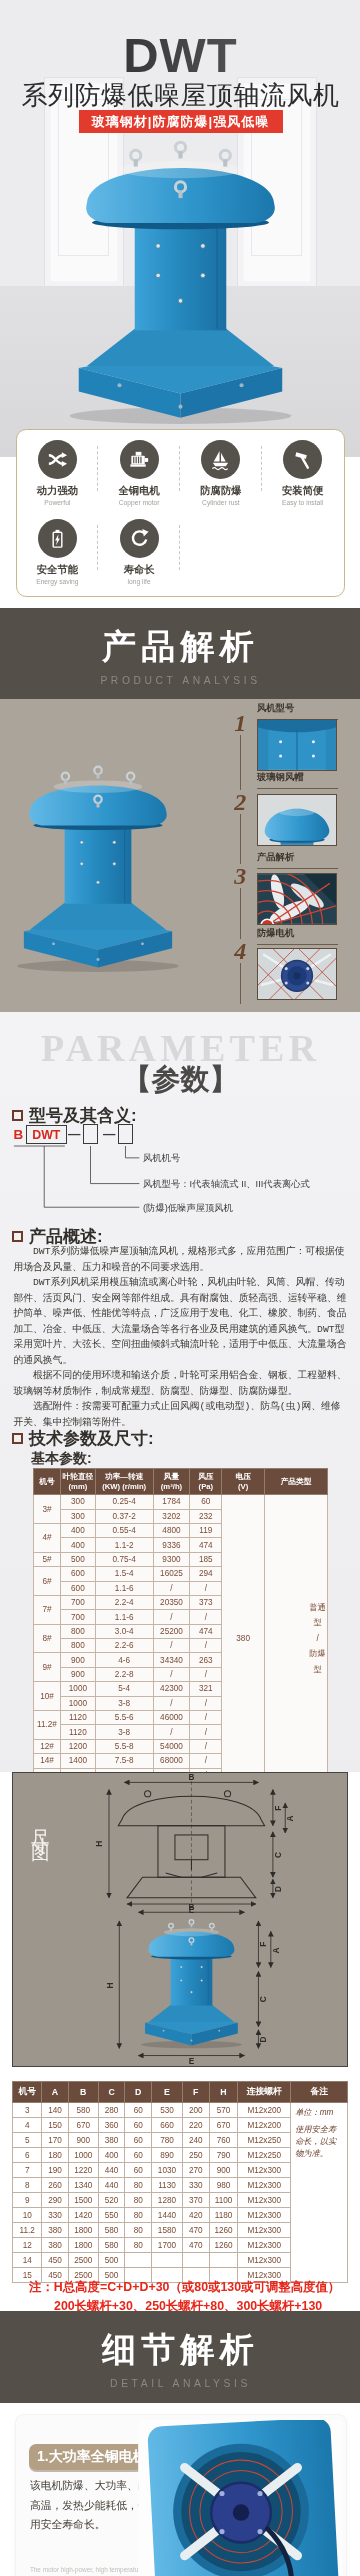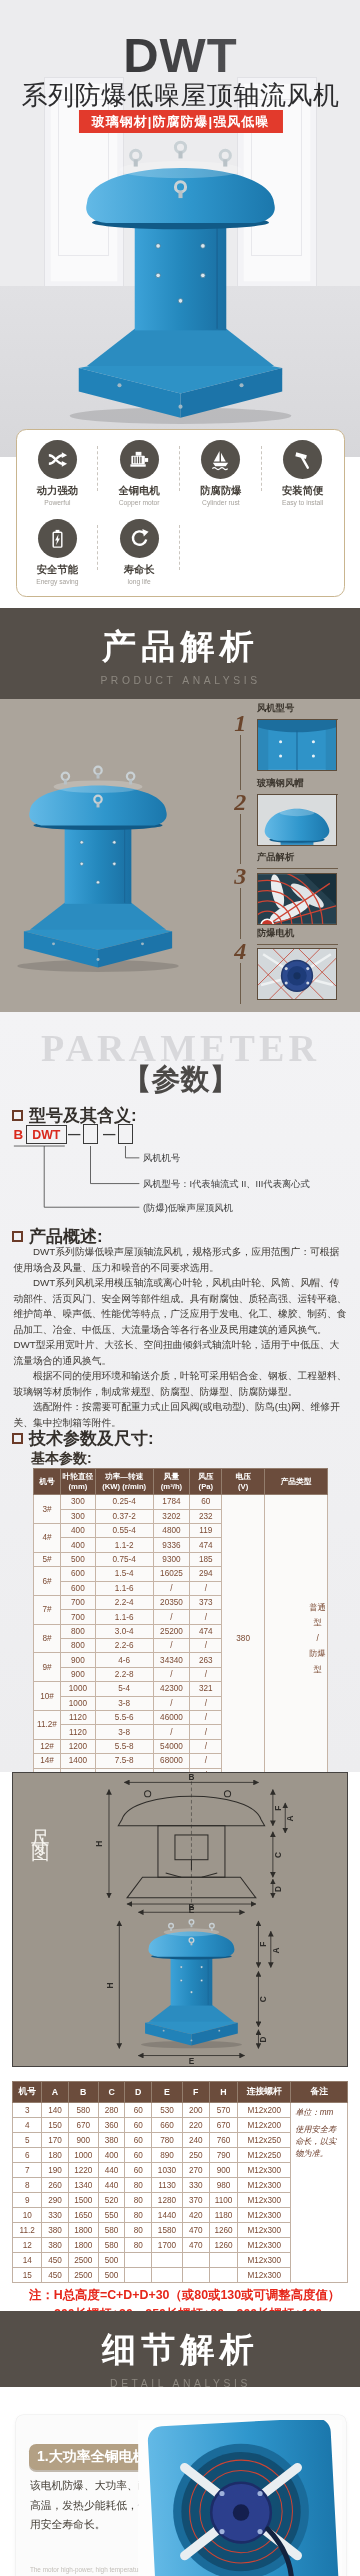--- a/index.html
+++ b/index.html
@@ -30,35 +30,35 @@
              grid-template-columns:repeat(4,1fr);grid-template-rows:1fr 1fr;padding:4.1px 0;box-sizing:border-box;}
   .fcell{position:relative;text-align:center;padding-top:6.2px;}
   .fcell:not(:nth-child(4n))::after{content:"";position:absolute;right:0;top:12.4px;height:45px;
              border-right:1px dashed #cbc6bf;}
   .fcircle{width:39px;height:39px;border-radius:50%;background:#55514b;margin:0 auto;
            display:flex;align-items:center;justify-content:center;}
   .fzh{margin-top:4.6px;font-size:10.3px;font-weight:bold;color:#45403a;}
   .fen{margin-top:1px;font-size:6.7px;color:#a5a19b;}
   
   .dark-head{position:absolute;left:0;width:361px;background:#554f49;text-align:center;}
-  .dh1{top:608px;height:91px;} .dh2{top:2311px;height:76px;}
+  .dh1{top:608px;height:91px;} .dh2{top:2311px;height:92px;}
   .dh-title{padding-top:15.5px;font-size:34px;font-weight:bold;color:#fff;letter-spacing:5.2px;}
   .dh-sub{margin-top:5.2px;font-size:10.3px;color:#8d8880;letter-spacing:3.6px;}
   
   .analysis{position:absolute;top:699px;left:0;width:361px;height:313px;background:#aba49b;overflow:hidden;}
   .an-fan{position:absolute;left:9.3px;top:61px;width:178px;height:215px;}
   .an-right{position:absolute;left:231px;top:0;width:124px;height:313px;}
   .co-line{position:absolute;left:8.8px;top:18.5px;height:286px;border-left:1px solid #6d5c49;}
   .co-num{position:absolute;left:0;width:18.5px;text-align:center;background:#aba49b;
           font-family:"Liberation Serif",serif;font-style:italic;font-weight:bold;
           font-size:24px;color:#6b452c;line-height:1;}
   .n1{top:12.4px}.n2{top:91px}.n3{top:165px}.n4{top:240px}
   .co-label{position:absolute;left:26px;width:81px;font-size:9.3px;font-weight:bold;color:#3b352d;
             padding-bottom:3.6px;border-bottom:1px solid #6d5c49;}
-  .l1{top:3.1px}.l2{top:78px}.l3{top:152px}.l4{top:228px}
+  .l1{top:3.1px}.l2{top:72px}.l3{top:152px}.l4{top:228px}
   .co-frame{position:absolute;left:26px;width:78px;height:50px;border:1.5px solid #5d4c3b;
             background:#cfd6da;overflow:hidden;}
   .f1{top:20px}.f2{top:95px}.f3{top:174px}.f4{top:249px}
   .co-frame svg{display:block;width:100%;height:100%;}
   
   .paramsec{position:absolute;top:1012px;left:0;width:361px;height:760px;
             background:linear-gradient(#f3f3f5,#ededef);}
   .watermark{position:absolute;top:14.4px;width:361px;text-align:center;
              font-family:"Liberation Serif",serif;font-size:38px;font-weight:bold;
              letter-spacing:4.1px;color:#d8d8db;}
@@ -71,39 +71,39 @@
   .m-b{left:13.4px;top:115px;font-size:13.4px;color:#d9281c;}
   .m-dwt{left:26px;top:113px;border:1px solid #3a3a3a;color:#d9281c;font-size:12.4px;padding:1.5px 5.2px;}
   .m-dash{top:115px;font-size:12.4px;color:#3a3a3a;}
   .md1{left:68px}.md2{left:103px}
   .m-empty{top:112px;width:13.4px;height:17.5px;border:1px solid #3a3a3a;}
   .me1{left:83px}.me2{left:118px}
   .model-svg{position:absolute;left:0;top:133px;width:361px;height:72px;}
   .m-label{position:absolute;left:143px;font-size:9.3px;color:#3a3a3a;}
   .ml1{top:140px}.ml2{top:166px}.ml3{top:190px}
   .overview{position:absolute;left:13.4px;top:232px;width:334px;font-size:9.8px;line-height:15.5px;color:#3c3833;}
-  .overview p{margin:0;text-indent:2em;}
+  .overview p{margin:0;text-indent:2em;font-family:Liberation Mono, monospace;}
   .h-basic{position:absolute;left:31px;top:438px;font-size:14px;font-weight:bold;color:#3a342e;}
   
   table{border-collapse:collapse;}
   .params-table{position:absolute;left:33px;top:456px;width:295px;background:#fbfaf9;}
   .params-table th{background:#6b4c3c;color:#fff;font-size:7.7px;font-weight:bold;
                    border:0.5px solid #937d6d;padding:2.6px 1px;line-height:1.3;}
   .params-table td{border:0.5px solid #c6b4a6;color:#7b4a33;font-size:8.2px;text-align:center;
                    height:13.4px;padding:0 1px;}
   .params-table .ptype div{line-height:1.9;padding-left:43px;}
   .dims-table{position:absolute;left:12.4px;top:2081px;width:336px;background:#fff;}
   .dims-table th{background:#6b4c3c;color:#fff;font-size:8.8px;font-weight:bold;
                  border:0.5px solid #937d6d;padding:4.1px 1px;}
   .dims-table td{border:0.5px solid #c2b1a3;color:#7b4a33;font-size:8.2px;text-align:center;
                  height:14px;padding:0 1px;}
   .dims-table .note-cell{vertical-align:top;text-align:left;padding:4.1px;font-size:8.2px;color:#6e3f2c;}
   .dims-table .note-cell div{margin-bottom:5.2px;line-height:1.45;font-style:italic;}
   .red-note{position:absolute;left:29px;top:2278px;font-size:12.4px;line-height:19px;
-            color:#e6261a;font-weight:600;margin-top:8px;}
+            color:#e6261a;font-weight:600;}
   
   .dim-panel{position:absolute;top:1772px;left:12.4px;width:336px;height:295px;background:#9d968c;
              border:1.5px solid #454240;box-sizing:border-box;overflow:hidden;}
   .dim-label{position:absolute;left:14.4px;top:42px;writing-mode:vertical-rl;font-size:18.5px;
              color:#f4f2ed;letter-spacing:7.2px;font-weight:500;}
   .dim-svg{position:absolute;left:29px;top:1px;width:302px;height:292px;}
   .dim-svg text{font-family:"Liberation Sans",sans-serif;font-size:16px;font-weight:bold;fill:#2e2c29;}
   
   .dcard{position:absolute;left:15.5px;width:330px;background:#fbfbfb;border-radius:7.2px;
          box-shadow:0 0 0 0.5px #ececec,0 2.1px 5.2px rgba(0,0,0,.06);overflow:hidden;}
@@ -729,21 +729,21 @@
         <td>520</td>
         <td>80</td>
         <td>1280</td>
         <td>370</td>
         <td>1100</td>
         <td>M12x300</td>
       </tr>
       <tr>
         <td>10</td>
         <td>330</td>
-        <td>1650</td>
+        <td>1420</td>
         <td>550</td>
         <td>80</td>
         <td>1440</td>
         <td>420</td>
         <td>1180</td>
         <td>M12x300</td>
       </tr>
       <tr>
         <td>11.2</td>
         <td>380</td>

